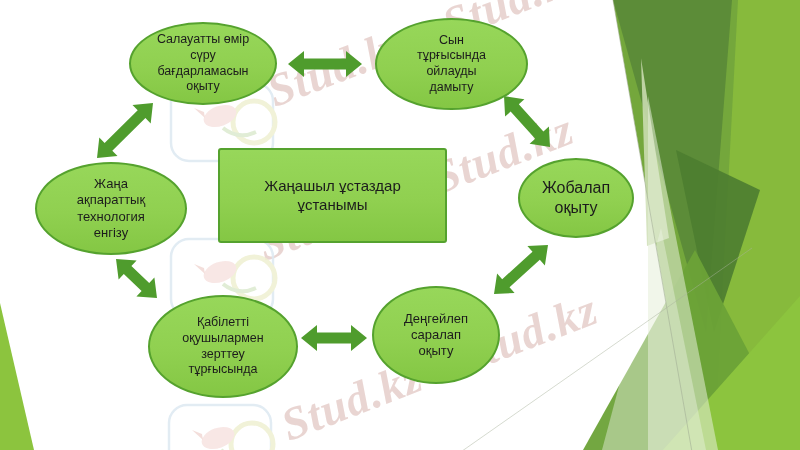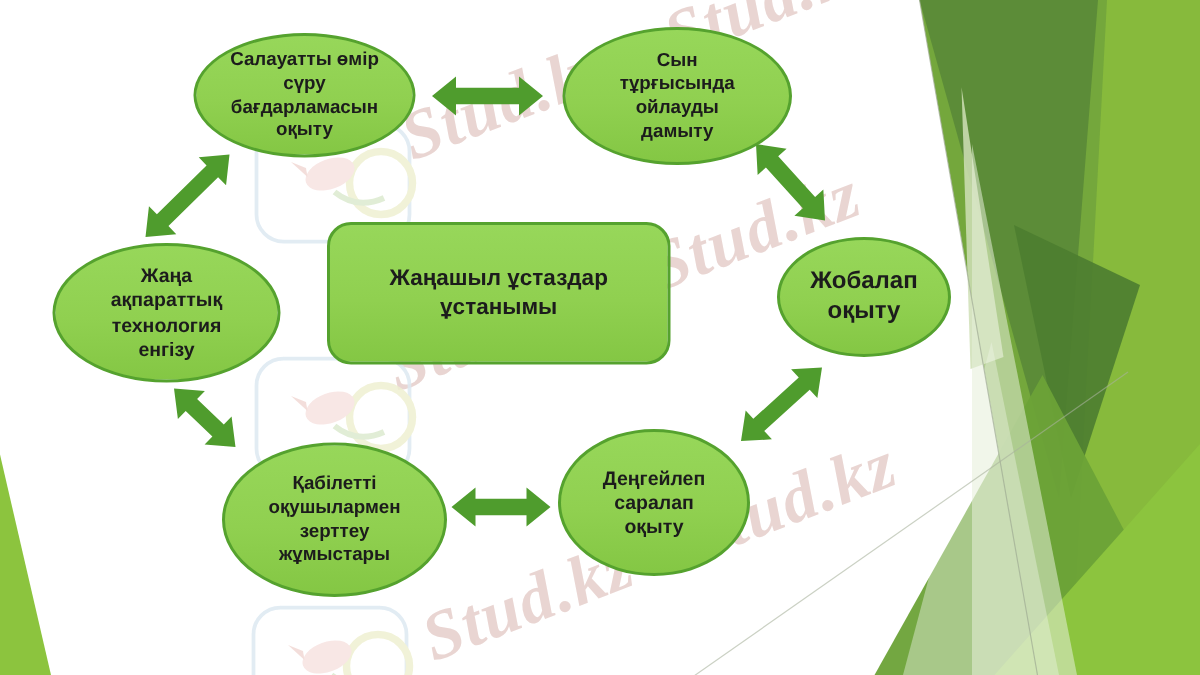--- a/index.html
+++ b/index.html
@@ -22,34 +22,34 @@
   #wm-row-b{left:250px;top:222px;}
   #wm-row-c{left:274px;top:402px;}
   .wm-logo{position:absolute;pointer-events:none;opacity:.85;}
 
   
   #deco,#arrows{position:absolute;left:0;top:0;pointer-events:none;}
 
   
   .node{
     position:absolute;display:flex;align-items:center;justify-content:center;
-    text-align:center;font-weight:bold;line-height:1.25;
+    text-align:center;font-weight:normal;line-height:1.25;
     color:var(--node-text,#1c1c1c);
     background:linear-gradient(180deg,#97d75a 0%,var(--node-fill,#90d050) 55%,#84c744 100%);
     border:2px solid var(--node-border,#55a22e);
     white-space:pre-line;box-sizing:border-box;
   }
   .ellipse{border-radius:50%;}
   #node-health  {left:129px;top:22px; width:148px;height:83px; font-size:12.5px;}
   #node-critical{left:375px;top:18px; width:153px;height:92px; font-size:12.5px;}
   #node-it      {left:35px; top:162px;width:152px;height:93px; font-size:13px;}
   #node-project {left:518px;top:158px;width:116px;height:80px; font-size:16px;}
   #node-research{left:148px;top:295px;width:150px;height:103px;font-size:12.5px;}
   #node-levels  {left:372px;top:286px;width:128px;height:98px; font-size:13px;}
-  #node-center  {left:218px;top:148px;width:229px;height:95px; font-size:15px;border-radius:16px;}
+  #node-center  {left:218px;top:148px;width:229px;height:95px; font-size:15px;border-radius:3px;}
 </style>
 </head>
 <body>
 
 <div id="slide">
 
   <div class="wm-text" id="wm-row-a">Stud.kz - Stud.kz</div>
   <div class="wm-text" id="wm-row-b">Stud.kz - Stud.kz</div>
   <div class="wm-text" id="wm-row-c">Stud.kz - Stud.kz</div>
 
@@ -109,20 +109,20 @@
 енгізу</div>
   <div class="node ellipse" id="node-critical">Сын
 тұрғысында
 ойлауды
 дамыту</div>
   <div class="node ellipse" id="node-project">Жобалап
 оқыту</div>
   <div class="node ellipse" id="node-research">Қабілетті
 оқушылармен
 зерттеу
-жұмыстары</div>
+тұрғысында</div>
   <div class="node ellipse" id="node-levels">Деңгейлеп
 саралап
 оқыту</div>
   <div class="node" id="node-center">Жаңашыл ұстаздар
 ұстанымы</div>
 
 </div>
 
 </body></html>

